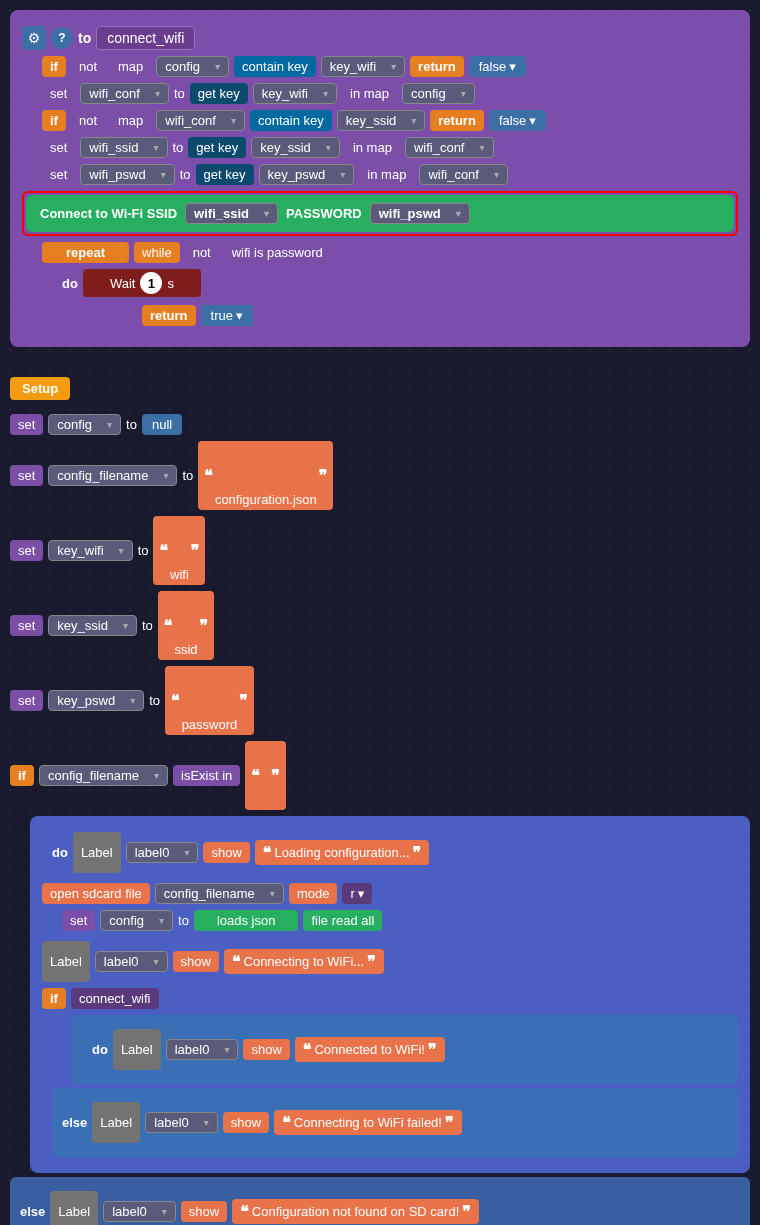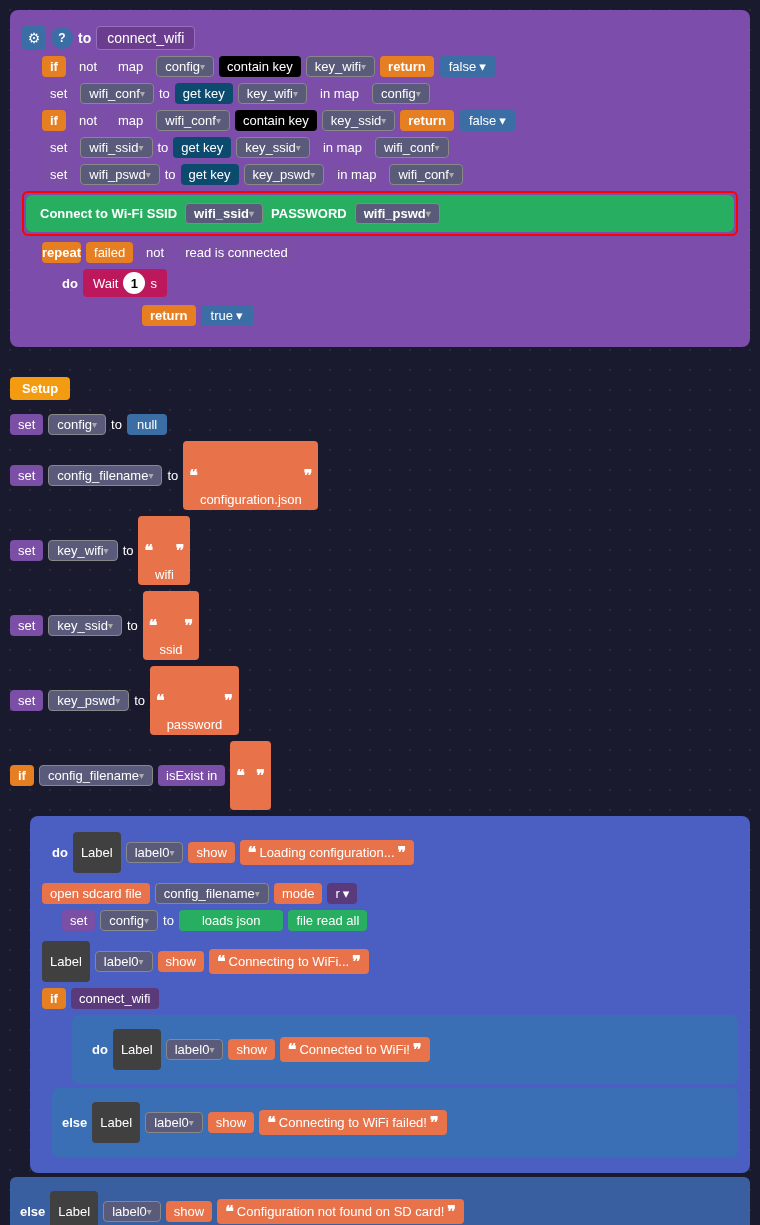--- a/index.html
+++ b/index.html
@@ -103,30 +103,30 @@
       padding: 3px 8px;
     }
 
     .var-block {
       background: #5a5a7a;
       border: 1px solid #888;
       border-radius: 4px;
       padding: 2px 8px;
       display: flex;
       align-items: center;
-      gap: 0;
+      gap: 15px;
     }
 
     .var-block .dropdown-arrow {
       font-size: 10px;
       color: #aaa;
     }
 
     .contain-block {
-      background: #000000;
+      background: #0369a1;
       border-radius: 4px;
       padding: 3px 8px;
     }
 
     .return-block {
       background: #e67e22;
       border-radius: 4px;
       padding: 3px 8px;
       font-weight: bold;
       text-align: center;
@@ -186,21 +186,21 @@
       padding: 8px 14px;
       display: flex;
       align-items: center;
       gap: 8px;
       font-weight: bold;
     }
 
     .repeat-block {
       background: #e67e22;
       border-radius: 4px;
-      padding: 3px 0;
+      padding: 3px 24px;
       font-weight: bold;
     }
 
     .while-block {
       background: #e67e22;
       border-radius: 4px;
       padding: 3px 8px;
     }
 
     .wifi-connected-block {
@@ -209,23 +209,23 @@
       padding: 3px 8px;
     }
 
     .do-label {
       color: #fff;
       font-weight: bold;
       margin-left: 10px;
     }
 
     .wait-block {
-      background: #be185d;
-      border-radius: 4px;
-      padding: 3px 10px;
+      background: #7f1d1d;
+      border-radius: 4px;
+      padding: 3px 27px;
       display: flex;
       align-items: center;
       gap: 5px;
     }
 
     .number-block {
       background: #fff;
       color: #000;
       border-radius: 50%;
       width: 22px;
@@ -278,21 +278,21 @@
       margin-top: 48px;
     }
 
     .is-exist-block {
       background: #7b4fa6;
       border-radius: 4px;
       padding: 3px 8px;
     }
 
     .label-block {
-      background: #404040;
+      background: #737373;
       border-radius: 4px;
       padding: 13px 8px;
     }
 
     .show-block {
       background: #e8734a;
       border-radius: 4px;
       padding: 3px 8px;
     }
 
@@ -483,23 +483,23 @@
         <span>PASSWORD</span>
         <div class="var-block">
           <span>wifi_pswd</span>
           <span class="dropdown-arrow">▾</span>
         </div>
       </div>
     </div>
 
     <div class="block-row indent1">
       <span class="repeat-block">repeat</span>
-      <span class="while-block">failed</span>
+      <span class="while-block">while</span>
       <span class="not-block">not</span>
-      <span class="wifi-connected-block">read is connected</span>
+      <span class="wifi-connected-block">wifi is password</span>
     </div>
 
     <div class="block-row" style="margin-left: 30px;">
       <span class="do-label">do</span>
       <div class="wait-block">
         <span>Wait</span>
         <div class="number-block">1</div>
         <span class="s-label">s</span>
       </div>
     </div>

